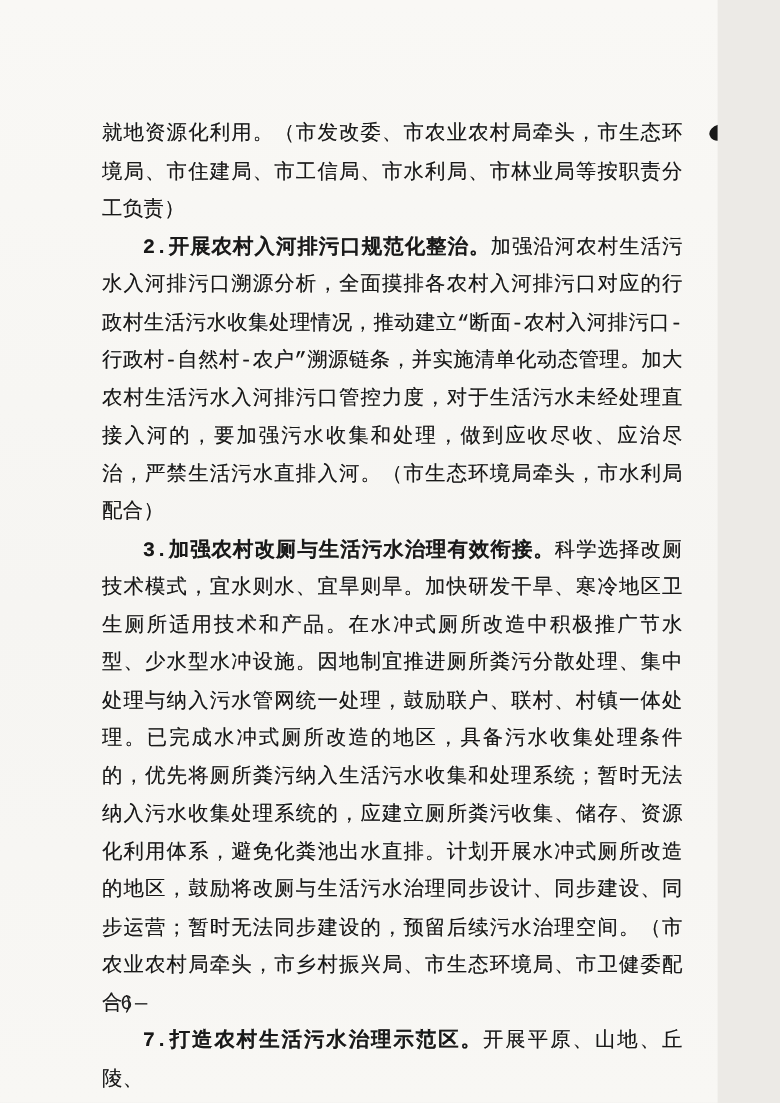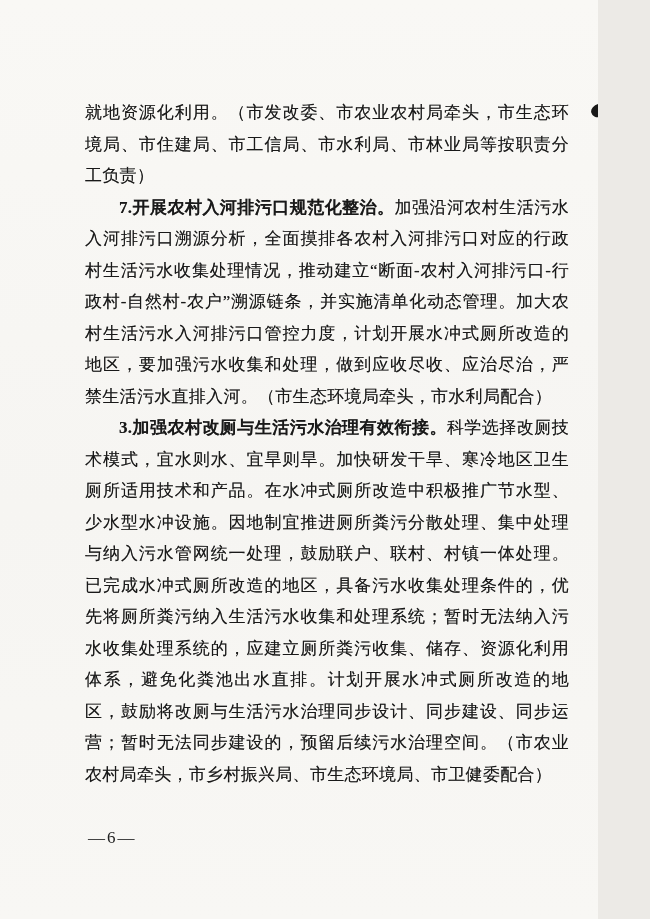--- a/index.html
+++ b/index.html
@@ -12,20 +12,21 @@
     background: #eceae6;
     font-family: "Liberation Serif", "DejaVu Serif", serif;
   }
   .page {
     position: relative;
     width: 598px;
     height: 919px;
     background: linear-gradient(180deg, #f9f8f5 0%, #f6f5f2 55%, #f8f7f4 100%);
     overflow: hidden;
     color: #191919;
+    font-family: Liberation Mono, monospace;
   }
   .doc {
     position: absolute;
     left: 85px;
     top: 97px;
     width: 484px;
     font-size: 17px;
     line-height: 31.5px;
     letter-spacing: 0.3px;
     text-align: justify;
@@ -84,24 +85,25 @@
 </style>
 </head>
 <body>
 
 <div class="page">
 
   <div class="doc">
 
     <p class="para cont"><span>就地资源化利用。（市发改委、市农业农村局牵头，市生态环境局、市住建局、市工信局、市水利局、市林业局等按职责分工负责）</span></p>
 
-    <p class="para"><span class="b">7.开展农村入河排污口规范化整治。</span><span>加强沿河农村生活污水入河排污口溯源分析，全面摸排各农村入河排污口对应的行政村生活污水收集处理情况，推动建立“断面-农村入河排污口-行政村-自然村-农户”溯源链条，并实施清单化动态管理。加大农村生活污水入河排污口管控力度，计划开展水冲式厕所改造的地区，要加强污水收集和处理，做到应收尽收、应治尽治，严禁生活污水直排入河。（市生态环境局牵头，市水利局配合）</span></p>
+    <p class="para"><span class="b">2.开展农村入河排污口规范化整治。</span><span>加强沿河农村生活污水入河排污口溯源分析，全面摸排各农村入河排污口对应的行政村生活污水收集处理情况，推动建立“断面-农村入河排污口-行政村-自然村-农户”溯源链条，并实施清单化动态管理。加大农村生活污水入河排污口管控力度，对于生活污水未经处理直接入河的，要加强污水收集和处理，做到应收尽收、应治尽治，严禁生活污水直排入河。（市生态环境局牵头，市水利局配合）</span></p>
 
     <p class="para"><span class="b">3.加强农村改厕与生活污水治理有效衔接。</span><span>科学选择改厕技术模式，宜水则水、宜旱则旱。加快研发干旱、寒冷地区卫生厕所适用技术和产品。在水冲式厕所改造中积极推广节水型、少水型水冲设施。因地制宜推进厕所粪污分散处理、集中处理与纳入污水管网统一处理，鼓励联户、联村、村镇一体处理。已完成水冲式厕所改造的地区，具备污水收集处理条件的，优先将厕所粪污纳入生活污水收集和处理系统；暂时无法纳入污水收集处理系统的，应建立厕所粪污收集、储存、资源化利用体系，避免化粪池出水直排。计划开展水冲式厕所改造的地区，鼓励将改厕与生活污水治理同步设计、同步建设、同步运营；暂时无法同步建设的，预留后续污水治理空间。（市农业农村局牵头，市乡村振兴局、市生态环境局、市卫健委配合）</span></p>
 
+    <p class="para"><span class="b">7.打造农村生活污水治理示范区。</span><span>开展平原、山地、丘陵、</span></p>
 
   </div>
 
   <div class="pagenum">—6—</div>
 
   <div class="artifact a1"></div>
   <div class="artifact a2"></div>
   <div class="artifact a3"></div>
   <div class="artifact a4"></div>
   <div class="artifact a5"></div>

